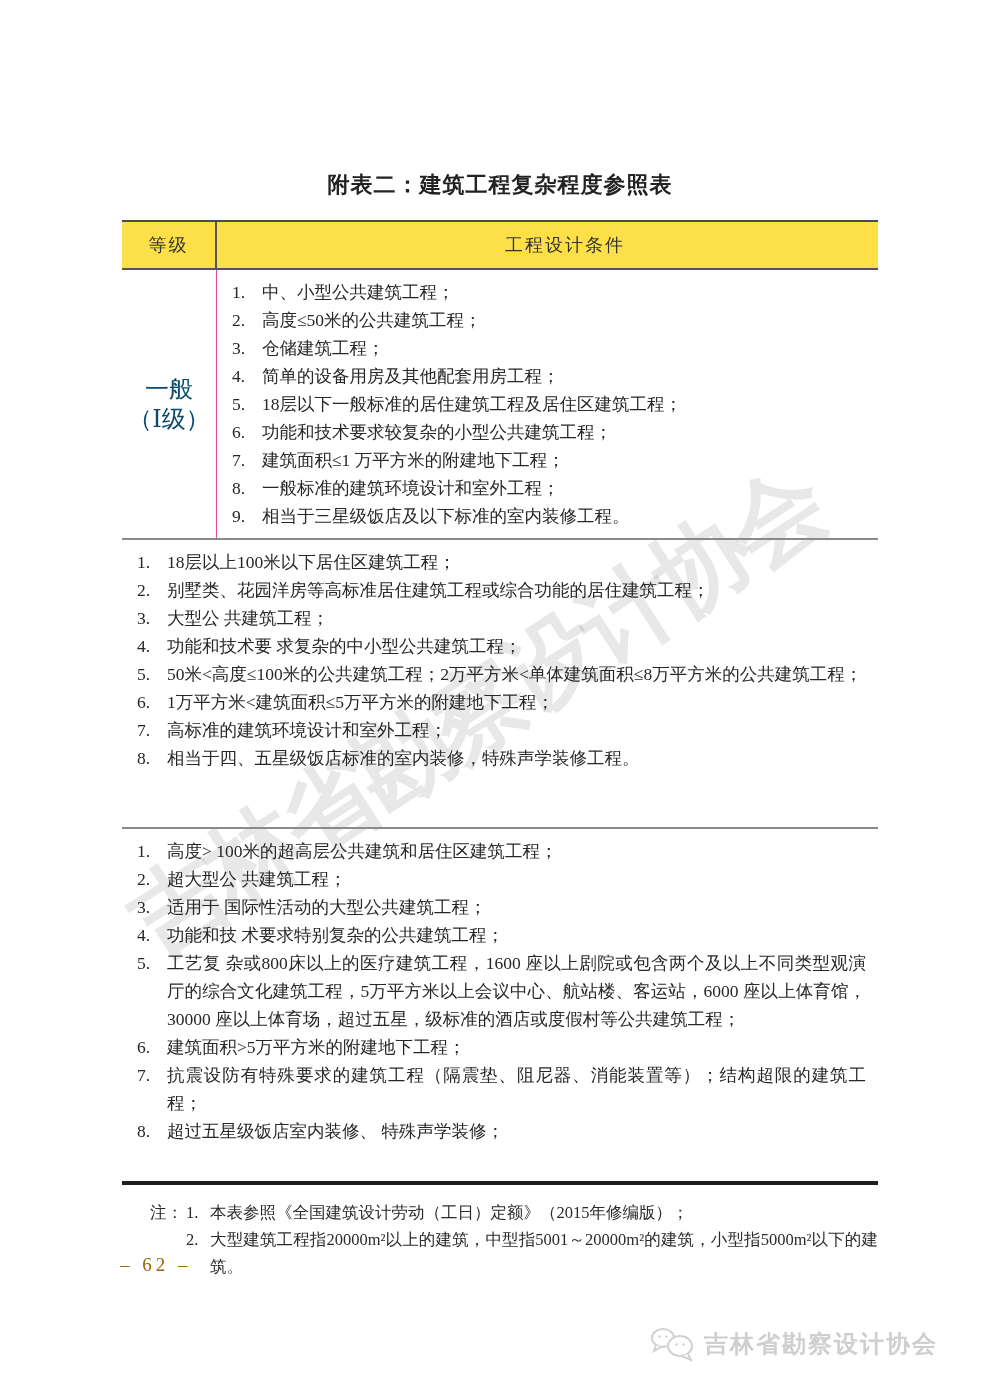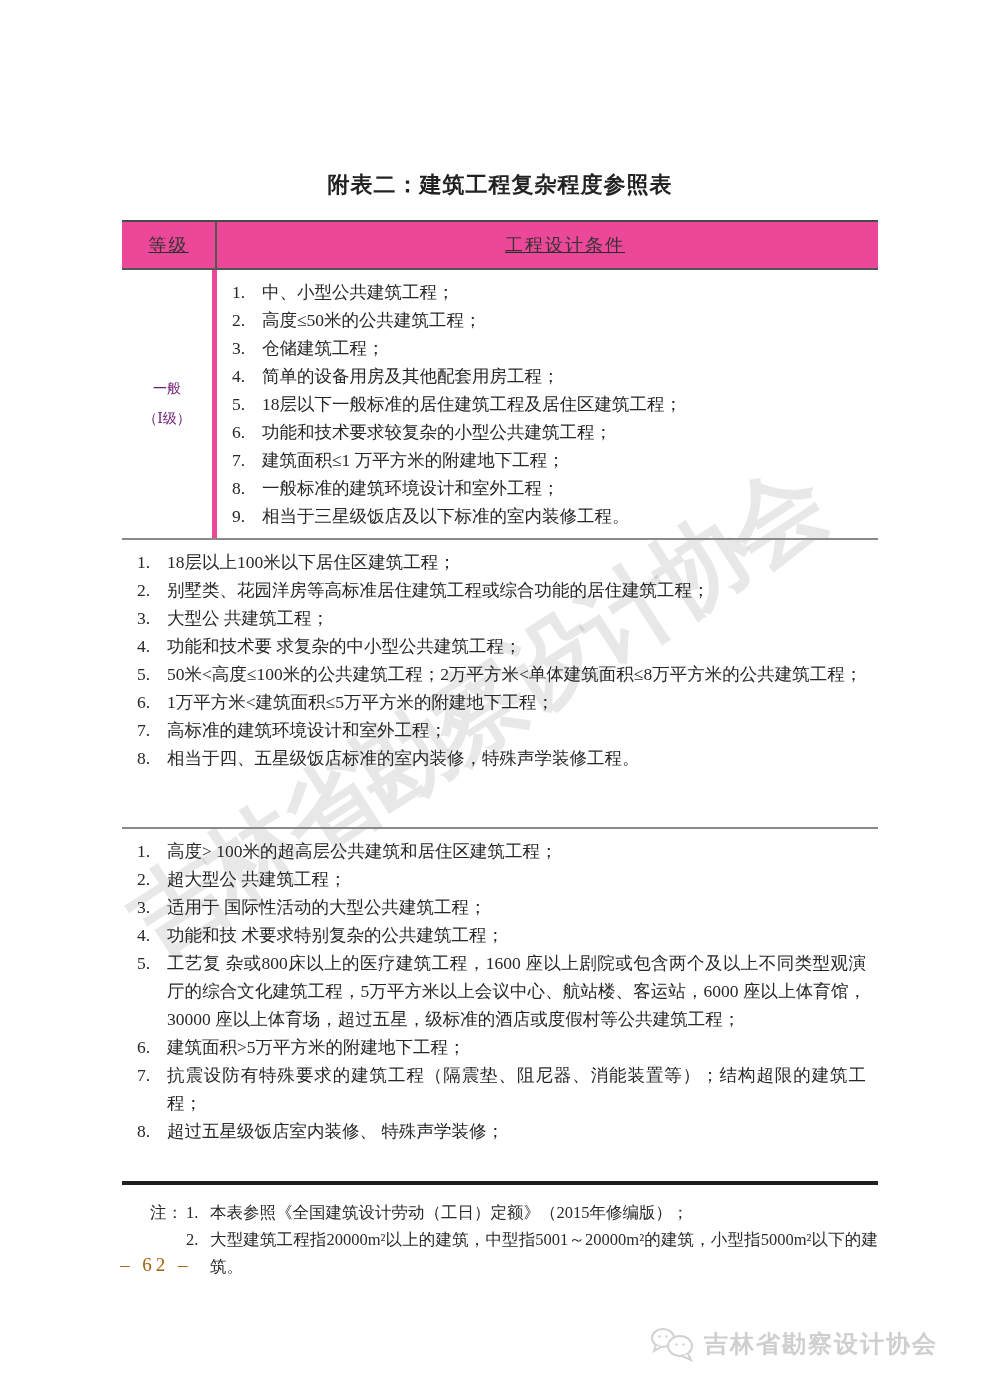--- a/index.html
+++ b/index.html
@@ -29,42 +29,41 @@
     font-size:22px;font-weight:bold;color:#222;
     letter-spacing:1px;
   }
   .table{
     border-top:2px solid #4a4a4a;
     border-bottom:4px solid #1f1f1f;
     color:#2a2a2a;
   }
   .thead{
     display:flex;align-items:stretch;
-    background:#ec4899;
+    background:#fde047;
     border-bottom:2px solid #555;
     height:46px;
-    text-decoration:underline;
   }
   .th{
     display:flex;align-items:center;justify-content:center;
     font-size:18px;color:#333;letter-spacing:2px;
   }
   .th-grade{width:95px;border-right:2px solid #555;box-sizing:border-box;}
   .th-cond{flex:1;padding-left:35px;}
   .trow{
     display:flex;align-items:stretch;
     border-bottom:2px solid #8a8a8a;
   }
   .trow:last-child{border-bottom:none;}
   .grade-cell{
     width:95px;box-sizing:border-box;
-    border-right:5px solid #ec4899;
+    border-right:1px solid #ec4899;
     display:flex;flex-direction:column;
     align-items:center;justify-content:center;
-    font-size:14px;color:#701a75;line-height:30px;
+    font-size:24px;color:#0c4a6e;line-height:30px;
     text-align:center;
   }
   .cond-cell{
     flex:1;box-sizing:border-box;
     padding:8px 8px 8px 15px;
   }
   .item{
     display:flex;align-items:flex-start;
     font-size:17.5px;line-height:28px;color:#272727;
   }

